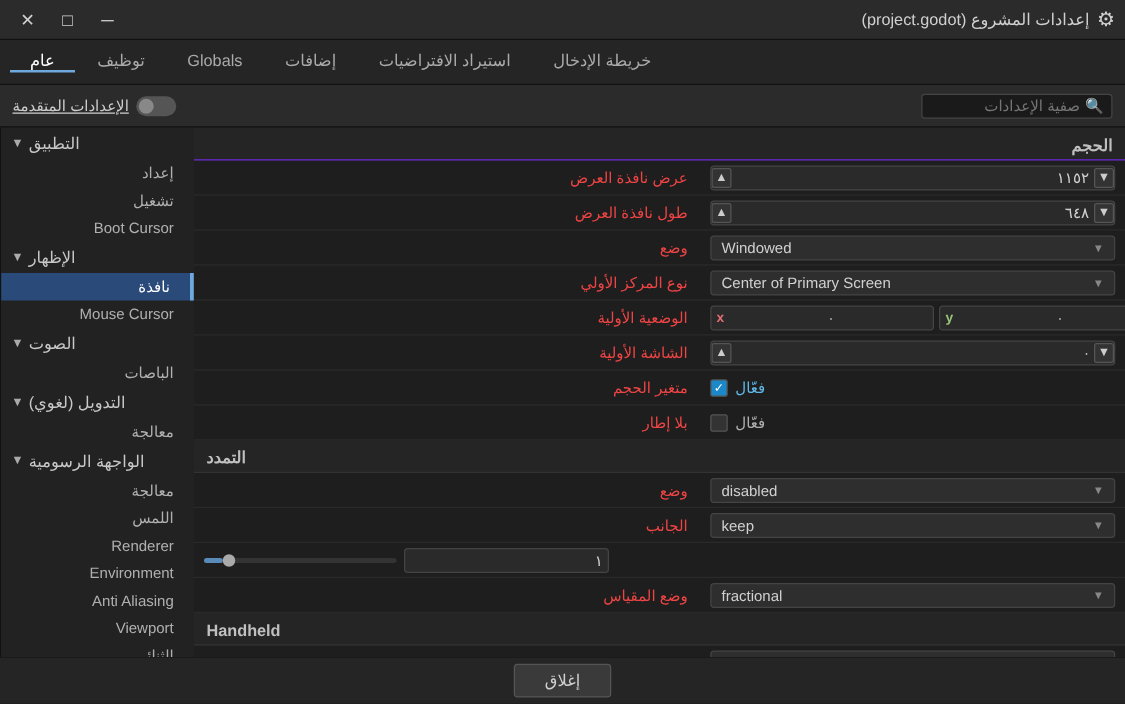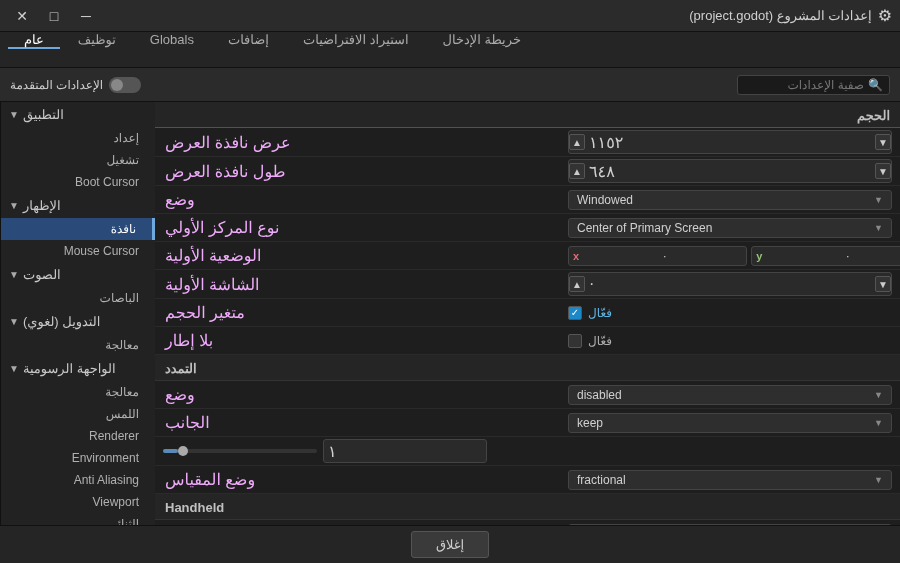--- a/index.html
+++ b/index.html
@@ -50,21 +50,21 @@
       justify-content: center;
       border-radius: 2px;
     }
 
     
     .tab-bar {
       display: flex;
       flex-direction: row-reverse;
       background: #252525;
       height: 36px;
-      align-items: flex-start;
+      align-items: center;
       padding: 0 8px;
       border-bottom: 1px solid #111;
       gap: 2px;
     }
     .tab-item {
       padding: 0 16px;
       display: flex;
       align-items: center;
       color: #aaa;
       cursor: pointer;
@@ -90,20 +90,21 @@
     .toolbar-right {
       display: flex;
       align-items: center;
       gap: 8px;
     }
     .toggle-switch {
       display: flex;
       align-items: center;
       gap: 6px;
       cursor: pointer;
+      text-decoration: underline;
     }
     .toggle-track {
       width: 32px;
       height: 16px;
       background: #555;
       border-radius: 8px;
       position: relative;
     }
     .toggle-thumb {
       width: 12px;
@@ -212,24 +213,24 @@
       display: flex;
       flex-direction: row-reverse;
       align-items: center;
       min-height: 28px;
       border-bottom: 1px solid #2a2a2a;
       padding: 2px 0;
     }
 
     .prop-label {
       flex: 1;
-      text-align: left;
+      text-align: right;
       padding: 0 10px;
-      font-size: 16px;
-      color: #f0abfc;
+      font-size: 12px;
+      color: #ef4444;
       direction: rtl;
     }
     .prop-value {
       width: 340px;
       display: flex;
       align-items: center;
       padding: 0 8px;
       gap: 4px;
       direction: ltr;
     }
@@ -269,22 +270,22 @@
       border: 1px solid #444;
       border-radius: 3px;
       overflow: hidden;
       flex: 1;
     }
     .num-field {
       flex: 1;
       background: transparent;
       border: none;
       color: #d0d0d0;
-      font-size: 16px;
-      text-align: left;
+      font-size: 12px;
+      text-align: right;
       outline: none;
       padding: 2px 4px;
     }
 
     .xy-input {
       display: flex;
       gap: 4px;
       flex: 1;
     }
     .xy-part {

